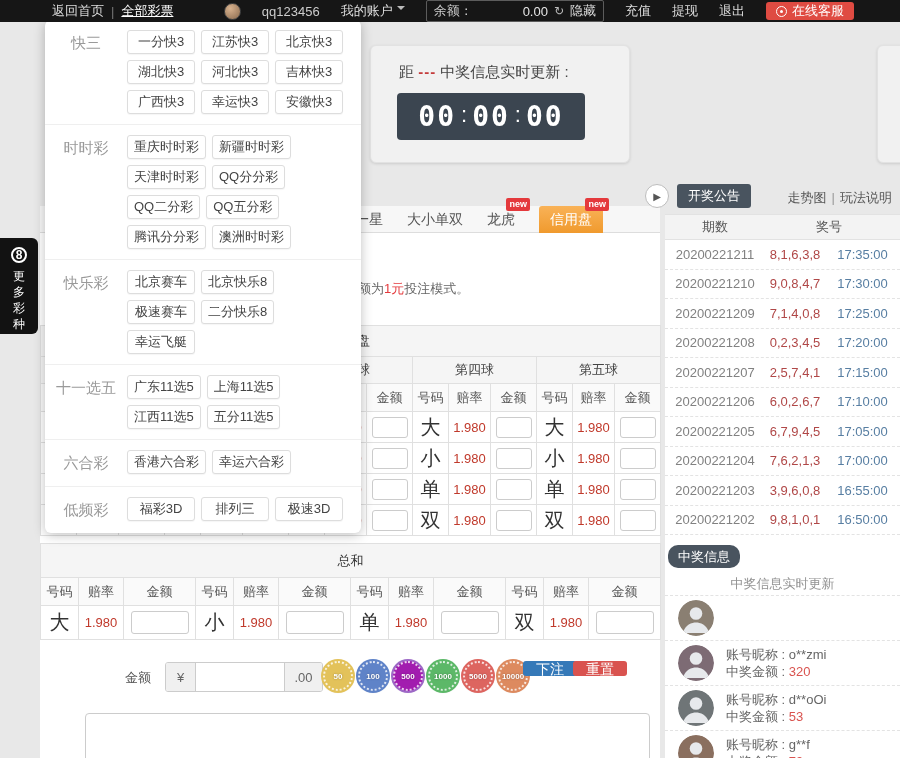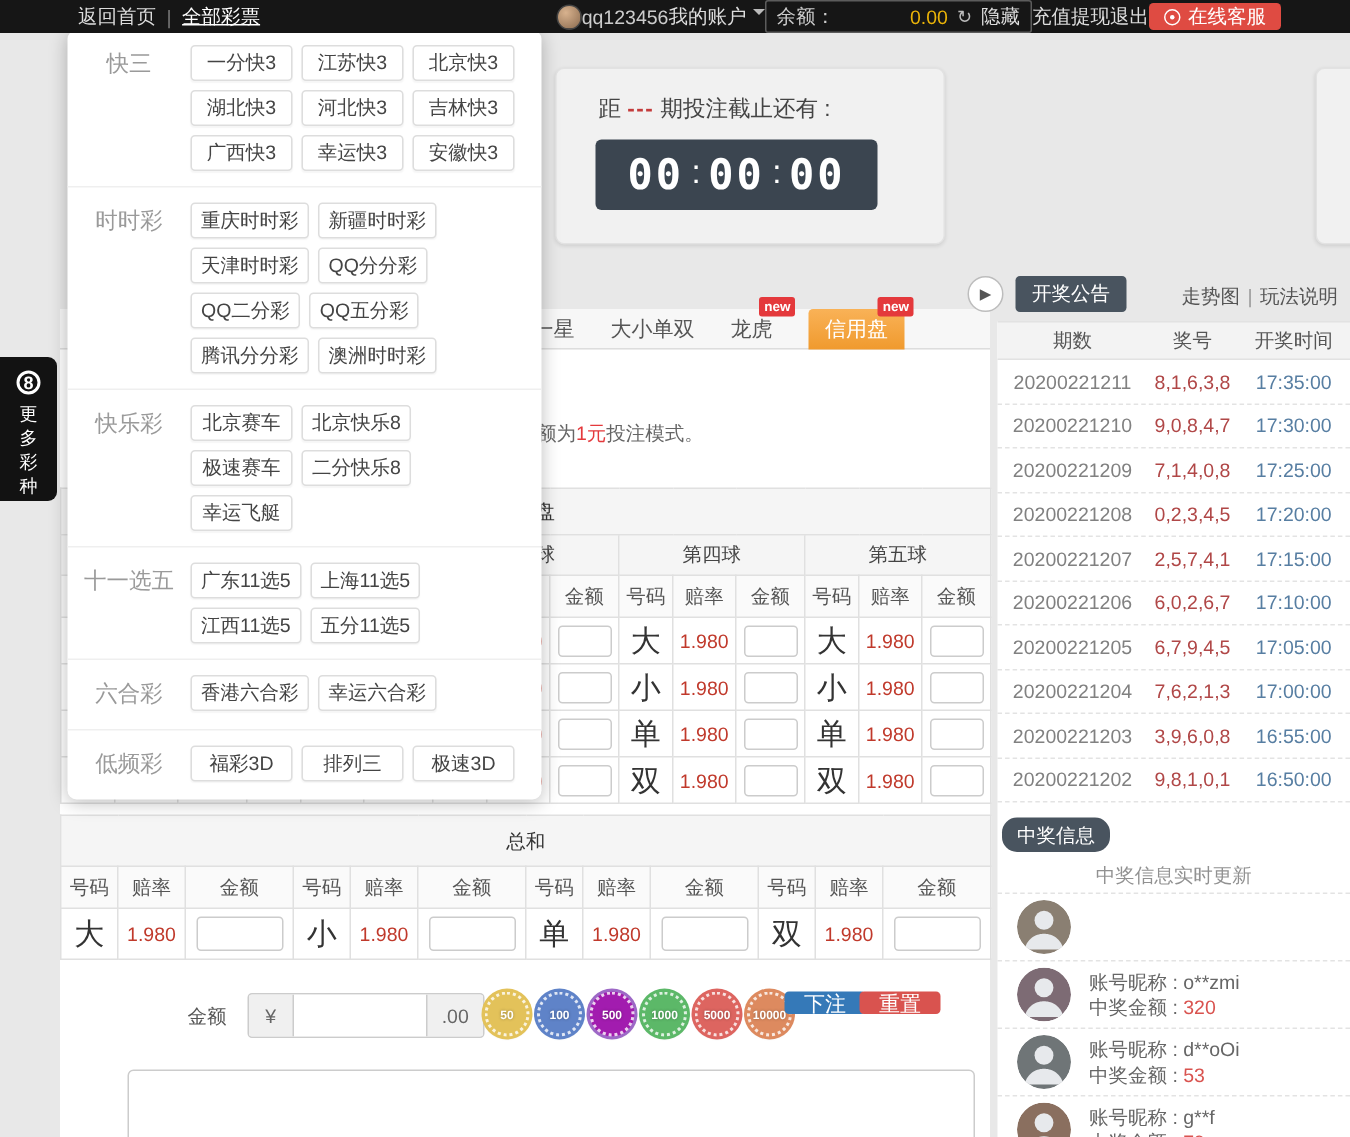--- a/index.html
+++ b/index.html
@@ -6,25 +6,25 @@
   html,body { background:#e8e8e8; }
   body { font-family:"Liberation Sans","DejaVu Sans",sans-serif; }
   #page { position:relative; width:900px; height:758px; overflow:hidden; background:#e8e8e8; margin:0 auto; }
 
   
   .topbar { position:absolute; left:0; top:0; width:900px; height:22px; background:#161616; color:#ccc; font-size:13px; z-index:60; }
   .topbar a { color:#ddd; text-decoration:none; cursor:pointer; }
   .tb-left { position:absolute; left:52px; top:0; height:22px; display:flex; align-items:center; gap:7px; }
   .tb-left .all { color:#fff; text-decoration:underline; }
   .tb-sep { color:#777; }
-  .tb-right { position:absolute; right:46px; top:0; height:22px; display:flex; align-items:center; gap:0; }
+  .tb-right { position:absolute; right:46px; top:0; height:22px; display:flex; align-items:center; gap:21px; }
   .avatar-sm { width:17px; height:17px; border-radius:50%; background:radial-gradient(circle at 35% 30%, #d8b28e, #8a6a4e); border:1px solid #444; }
   .caret { display:inline-block; width:0; height:0; border:4px solid transparent; border-top-color:#bbb; margin-left:4px; vertical-align:1px; }
   .balance-box { display:flex; align-items:center; gap:6px; border:1px solid #5c5c5c; border-radius:2px; padding:1px 7px; }
-  .balance-val { color:#eab308;padding-left:44px; }
+  .balance-val { color:#e5e5e5;padding-left:44px; }
   .refresh { color:#bbb; font-size:12px; cursor:pointer; }
   .svc-btn { display:flex; align-items:center; gap:5px; background:#df4b42; color:#fff; border-radius:3px; padding:2px 10px; height:18px; cursor:pointer; }
   .svc-ico { position:relative; width:11px; height:11px; border:1px solid #fff; border-radius:50%; }
   .svc-ico i { position:absolute; left:3px; top:3px; width:3px; height:3px; background:#fff; border-radius:50%; }
 
   
   .card { position:absolute; top:45px; height:118px; background:#f1f1f1; border:1px solid #e2e2e2; border-radius:6px; box-shadow:0 1px 3px rgba(0,0,0,.12); }
   #card-countdown { left:370px; width:260px; }
   #card-draw { left:640px; width:225px; }
   #card-sliver { left:877px; width:40px; }
@@ -50,21 +50,21 @@
 
   
   .play-btn { position:absolute; left:645px; top:184px; width:24px; height:24px; border-radius:50%; background:#fff; border:1px solid #bdbdbd; color:#555; font-size:10px; display:flex; align-items:center; justify-content:center; cursor:pointer; z-index:5; }
   .ann-badge { position:absolute; left:677px; top:184px; height:24px; line-height:24px; padding:0 11px; background:#49545f; color:#fff; font-size:13px; border-radius:3px; cursor:pointer; z-index:5; }
   .ann-links { position:absolute; right:8px; top:189px; font-size:13px; color:#555; z-index:5; }
   .ann-links a { color:#555; text-decoration:none; cursor:pointer; }
   .ann-links .vsep { color:#999; margin:0 5px; }
 
   
   .sidebar { position:absolute; left:665px; top:214px; width:235px; height:544px; background:#fff; }
-  .res-head { display:grid; grid-template-columns:100px 60px 75px; height:26px; align-items:center; background:#f3f3f3; border-top:1px solid #e2e2e2; border-bottom:1px solid #e2e2e2; font-size:13px; color:#555; text-align:center; }
+  .res-head { display:grid; grid-template-columns:100px 60px 75px; height:26px; align-items:center; background:#f3f3f3; border-top:1px solid #e2e2e2; border-bottom:1px solid #e2e2e2; font-size:13px; color:#555; text-align:center;gap:34px; }
   .res-row { display:grid; grid-template-columns:100px 60px 75px; height:29.5px; align-items:center; border-bottom:1px dashed #e3e3e3; font-size:13px; text-align:center; }
   .res-row .p { color:#818181; }
   .res-row .n { color:#b04747; }
   .res-row .t { color:#577ea2; }
   .win-badge { display:inline-block; margin:10px 0 0 3px; height:23px; line-height:23px; padding:0 10px; background:#49545f; color:#fff; font-size:13px; border-radius:10px; }
   .win-sub { height:24px; line-height:24px; text-align:center; color:#919191; font-size:13px; border-bottom:1px dashed #e3e3e3; margin-top:4px; }
   .win-entry { display:flex; align-items:center; gap:12px; padding:4px 0 4px 13px; height:45px; border-bottom:1px dashed #e3e3e3; }
   .win-ava { width:36px; height:36px; border-radius:50%; overflow:hidden; flex:none; }
   .win-ava svg { display:block; width:36px; height:36px; }
   .win-txt { font-size:13px; color:#666; line-height:17px; }
@@ -149,21 +149,21 @@
           </span>
         <span>在线客服</span>
       </span>
     </div>
   </div>
 
   <div class="card" id="card-countdown">
     <div class="card-title">
       <span>距</span>
       <span class="dashes">---</span>
-      <span>期投注截止还有 :</span>
+      <span>中奖信息实时更新 :</span>
     </div>
     <div class="timer">
       <b>00</b>
         <i>:</i>
         <b>00</b>
         <i>:</i>
         <b>00</b>
     </div>
   </div>
 

